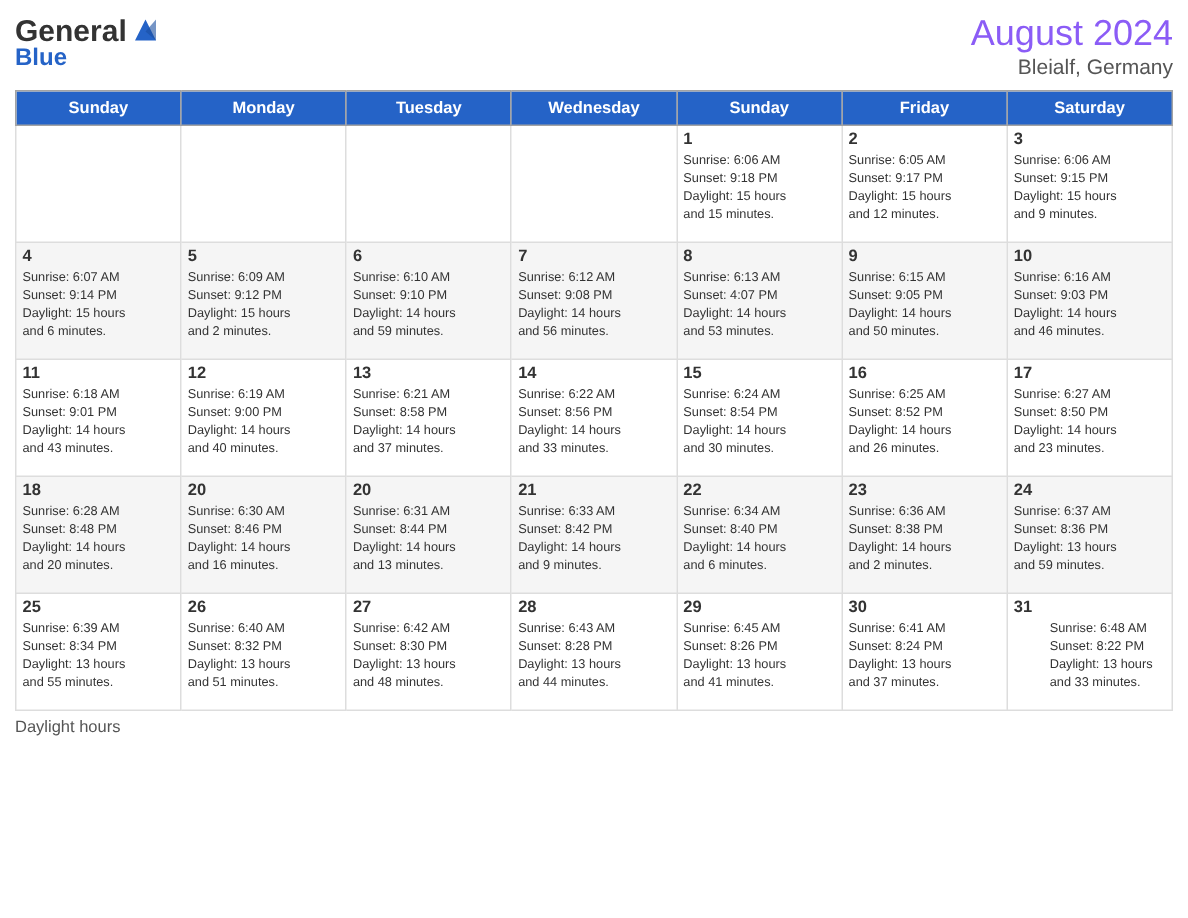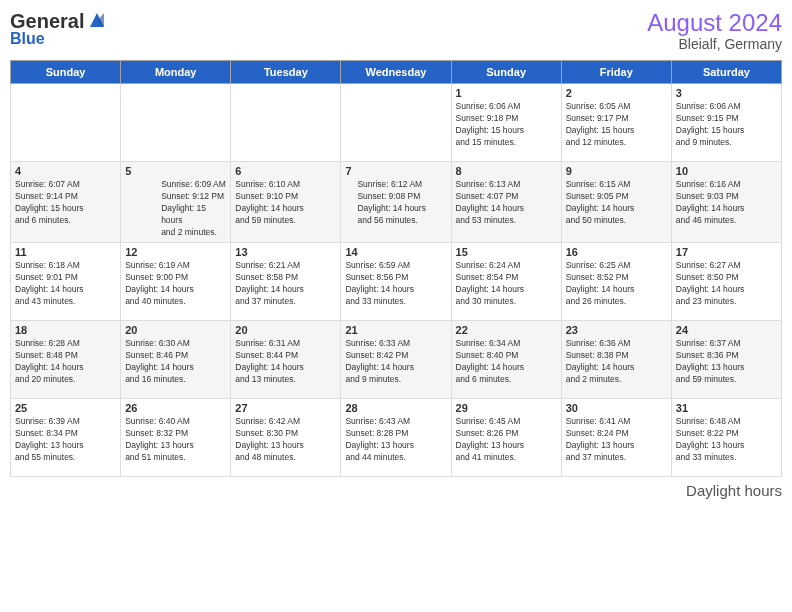--- a/index.html
+++ b/index.html
@@ -80,23 +80,23 @@
     .day-info {
       font-size: 8.5px;
       line-height: 1.4;
       color: #333;
     }
     .empty-cell {
       background: #fff !important;
     }
     .footer {
       margin-top: 5px;
-      font-size: 15px;
+      font-size: 11px;
       color: #555;
-      text-align: right;
+      text-align: left;
     }
   </style>
 </head>
 <body>
 
 <div class="page">
   <div class="header">
     <div class="logo">
       <div style="display:flex;flex-direction:column;line-height:1.1">
         <div style="display:flex;align-items:center;">
@@ -158,35 +158,35 @@
         <tr>
           <td>
             <span class="day-num">4</span>
             <div class="day-info" style="white-space: pre-line;">Sunrise: 6:07 AM
 Sunset: 9:14 PM
 Daylight: 15 hours
 and 6 minutes.</div>
           </td>
           <td>
             <span class="day-num">5</span>
-            <div class="day-info" style="white-space: pre-line; margin-left: 36px;">Sunrise: 6:09 AM
+            <div class="day-info" style="white-space: pre-line;">Sunrise: 6:09 AM
 Sunset: 9:12 PM
 Daylight: 15 hours
 and 2 minutes.</div>
           </td>
           <td>
             <span class="day-num">6</span>
             <div class="day-info" style="white-space: pre-line;">Sunrise: 6:10 AM
 Sunset: 9:10 PM
 Daylight: 14 hours
 and 59 minutes.</div>
           </td>
           <td>
             <span class="day-num">7</span>
-            <div class="day-info" style="white-space: pre-line; margin-left: 12px;">Sunrise: 6:12 AM
+            <div class="day-info" style="white-space: pre-line;">Sunrise: 6:12 AM
 Sunset: 9:08 PM
 Daylight: 14 hours
 and 56 minutes.</div>
           </td>
           <td>
             <span class="day-num">8</span>
             <div class="day-info" style="white-space: pre-line;">Sunrise: 6:13 AM
 Sunset: 4:07 PM
 Daylight: 14 hours
 and 53 minutes.</div>
@@ -223,21 +223,21 @@
           </td>
           <td>
             <span class="day-num">13</span>
             <div class="day-info" style="white-space: pre-line;">Sunrise: 6:21 AM
 Sunset: 8:58 PM
 Daylight: 14 hours
 and 37 minutes.</div>
           </td>
           <td>
             <span class="day-num">14</span>
-            <div class="day-info" style="white-space: pre-line;">Sunrise: 6:59 AM
+            <div class="day-info" style="white-space: pre-line;">Sunrise: 6:22 AM
 Sunset: 8:56 PM
 Daylight: 14 hours
 and 33 minutes.</div>
           </td>
           <td>
             <span class="day-num">15</span>
             <div class="day-info" style="white-space: pre-line;">Sunrise: 6:24 AM
 Sunset: 8:54 PM
 Daylight: 14 hours
 and 30 minutes.</div>
@@ -346,21 +346,21 @@
           </td>
           <td>
             <span class="day-num">30</span>
             <div class="day-info" style="white-space: pre-line;">Sunrise: 6:41 AM
 Sunset: 8:24 PM
 Daylight: 13 hours
 and 37 minutes.</div>
           </td>
           <td>
             <span class="day-num">31</span>
-            <div class="day-info" style="white-space: pre-line;">Sunrise: 6:48 AM
+            <div class="day-info" style="white-space: pre-line; margin-left: 24px;">Sunrise: 6:48 AM
 Sunset: 8:22 PM
 Daylight: 13 hours
 and 33 minutes.</div>
           </td>
         </tr>
       </tbody>
   </table>
 
   <div class="footer">
     <span>Daylight hours</span>

